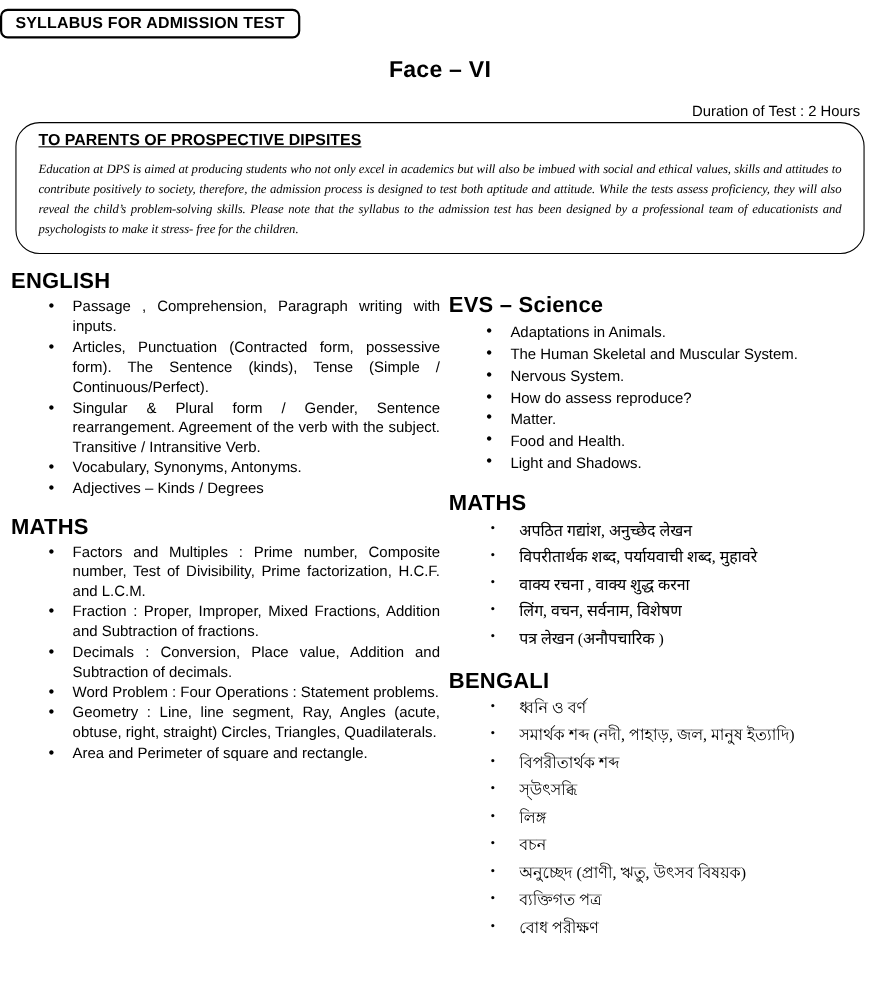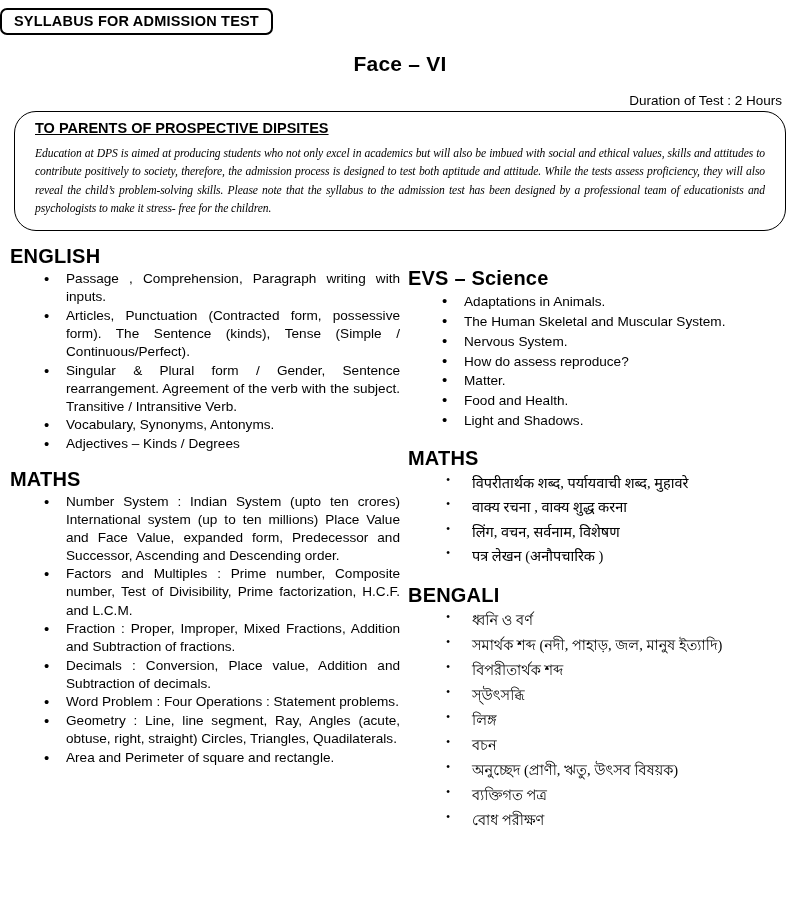--- a/index.html
+++ b/index.html
@@ -181,21 +181,20 @@
       <li>Articles, Punctuation (Contracted form, possessive form). The Sentence (kinds), Tense (Simple / Continuous/Perfect).</li>
       <li>Singular &amp; Plural form / Gender, Sentence rearrangement. Agreement of the verb with the subject. Transitive / Intransitive Verb.</li>
       <li>Vocabulary, Synonyms, Antonyms.</li>
       <li>Adjectives – Kinds / Degrees</li>
     </ul>
 
     <div class="spacer-maths"></div>
 
     <h2 class="section-head">MATHS</h2>
     <ul class="topic-list justify">
-      <li>Number System : Indian System (upto ten crores) International system (up to ten millions) Place Value and Face Value, expanded form, Predecessor and Successor, Ascending and Descending order.</li>
       <li>Factors and Multiples : Prime number, Composite number, Test of Divisibility, Prime factorization, H.C.F. and L.C.M.</li>
       <li>Fraction : Proper, Improper, Mixed Fractions, Addition and Subtraction of fractions.</li>
       <li>Decimals : Conversion, Place value, Addition and Subtraction of decimals.</li>
       <li>Word Problem : Four Operations : Statement problems.</li>
       <li>Geometry : Line, line segment, Ray, Angles (acute, obtuse, right, straight) Circles, Triangles, Quadilaterals.</li>
       <li>Area and Perimeter of square and rectangle.</li>
     </ul>
   </div>
 
   <div class="col-right">
@@ -210,20 +209,21 @@
       <li>How do assess reproduce?</li>
       <li>Matter.</li>
       <li>Food and Health.</li>
       <li>Light and Shadows.</li>
     </ul>
 
     <div class="spacer-hindi"></div>
 
     <h2 class="section-head">MATHS</h2>
     <ul class="topic-list indic indic-hindi">
+      <li>अपठित गद्यांश, अनुच्छेद लेखन</li>
       <li>विपरीतार्थक शब्द, पर्यायवाची शब्द, मुहावरे</li>
       <li>वाक्य रचना , वाक्य शुद्ध करना</li>
       <li>लिंग, वचन, सर्वनाम, विशेषण</li>
       <li>पत्र लेखन (अनौपचारिक )</li>
     </ul>
 
     <div class="spacer-bengali"></div>
 
     <h2 class="section-head">BENGALI</h2>
     <ul class="topic-list indic indic-bengali">

